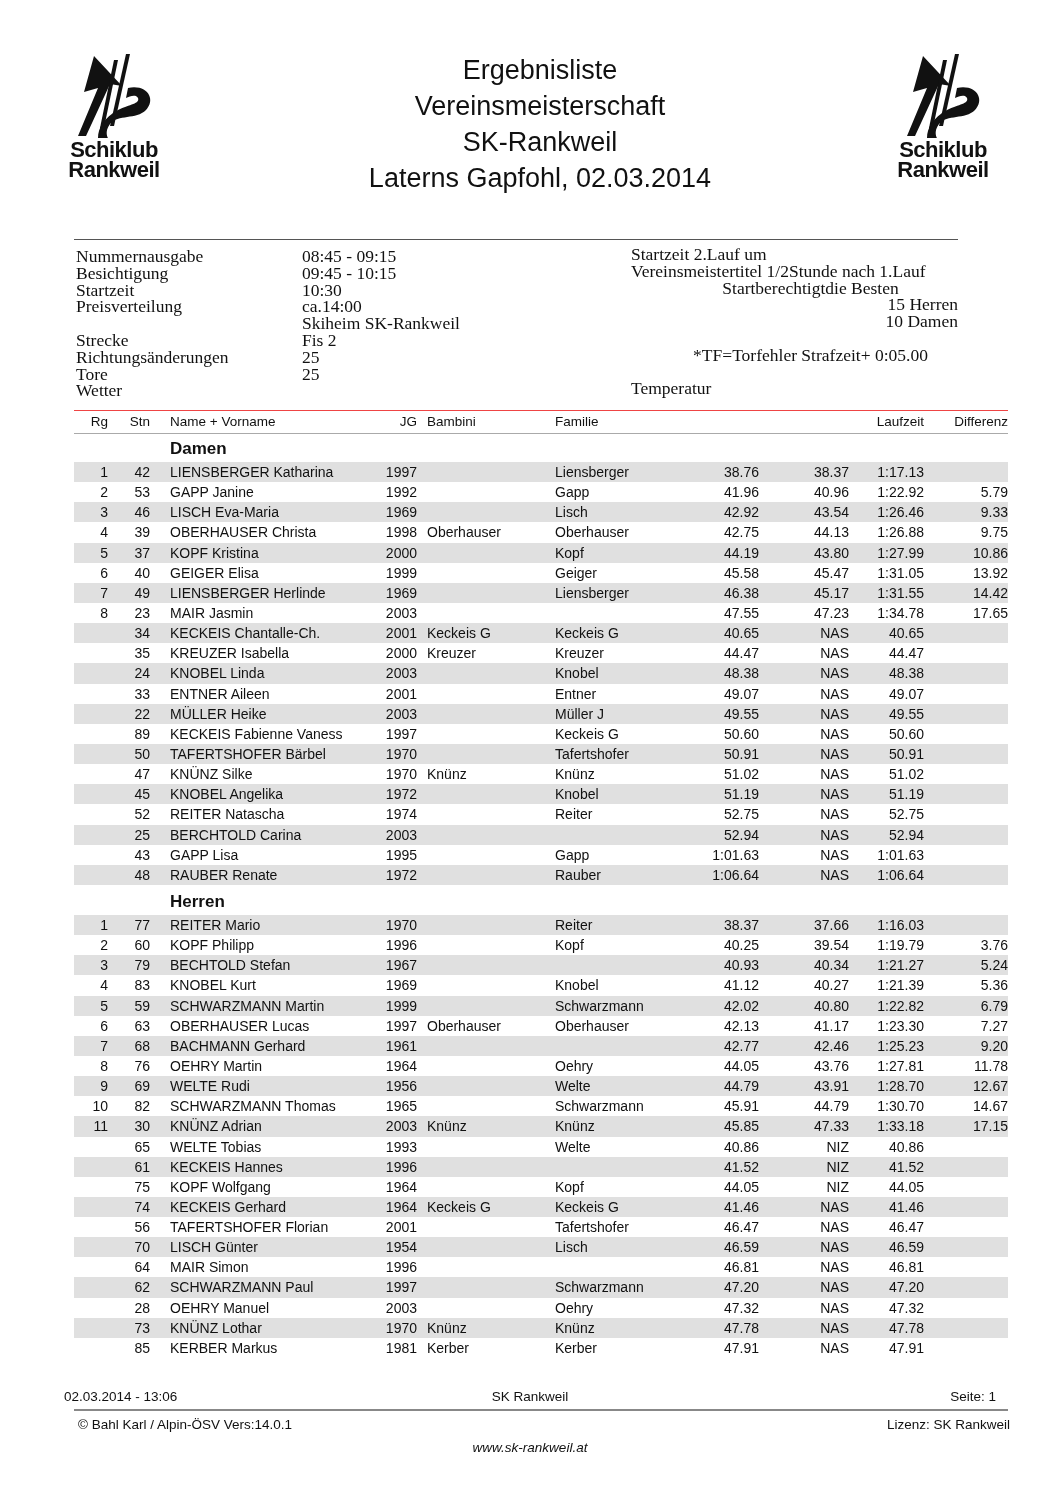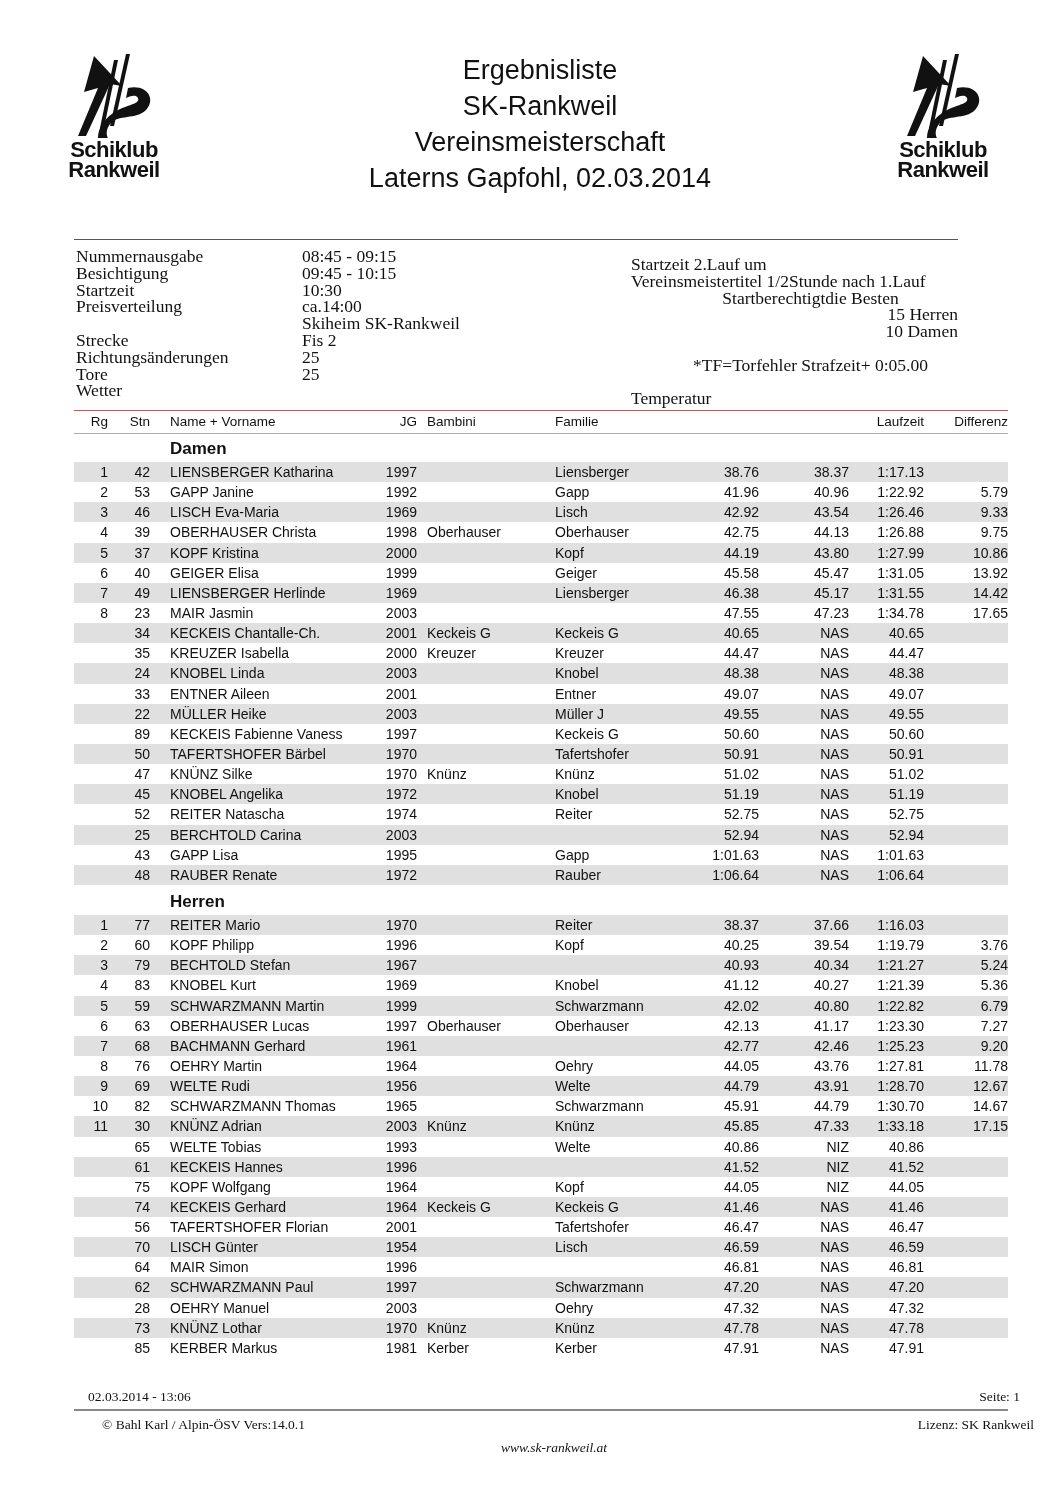--- a/index.html
+++ b/index.html
@@ -14,21 +14,21 @@
     .logo .txt { font-family: "Liberation Sans", sans-serif; font-weight: bold; font-size: 22px; line-height: 20px; letter-spacing: -0.5px; color: #111; text-align: center; }
 
     .title { position: absolute; top: 52px; left: 240px; width: 600px; text-align: center; font-size: 27px; line-height: 36px; }
 
     .hr-top { position: absolute; top: 239px; left: 74px; width: 884px; height: 1px; background: #555; }
 
     .info { position: absolute; font-size: 17.5px; line-height: 16.8px; font-family: Liberation Serif, serif; }
     .info .row { height: 16.8px; white-space: nowrap; }
     .info-left-labels { top: 248px; left: 76px; }
     .info-left-values { top: 248px; left: 302px; }
-    .info-right { top: 256px; left: 631px; width: 327px; }
+    .info-right { top: 246px; left: 631px; width: 327px; }
     .info-right .r { text-align: right; }
     .info-right .split { display: flex; justify-content: center; margin-left: 32px; }
 
     .table-head { position: absolute; top: 410px; left: 74px; width: 934px; height: 22px; border-top: 1px solid #ef4444; border-bottom: 1px solid #aaa; font-size: 13.5px; }
     .cell { position: absolute; white-space: nowrap; }
     .table-head .cell { top: 3px; }
 
     .rows { position: absolute; left: 74px; width: 934px; top: 432px; font-size: 14px; }
     .section { height: 30px; position: relative; }
     .section .label { position: absolute; left: 96px; top: 7px; font-weight: bold; font-size: 17px; }
@@ -40,21 +40,21 @@
     .c-stn { left: 44px; width: 32px; text-align: right; }
     .c-name { left: 96px; }
     .c-jg { left: 280px; width: 63px; text-align: right; }
     .c-bam { left: 353px; }
     .c-fam { left: 481px; }
     .c-r1 { left: 590px; width: 95px; text-align: right; }
     .c-r2 { left: 690px; width: 85px; text-align: right; }
     .c-lz { left: 780px; width: 70px; text-align: right; }
     .c-diff { left: 860px; width: 74px; text-align: right; }
 
-    .footer { position: absolute; left: 88px; width: 932px; font-size: 13.5px; font-family: Liberation Serif, serif; }
+    .footer { position: absolute; left: 64px; width: 932px; font-size: 13.5px; }
     .f1 { top: 1389px; height: 18px; }
     .f1-line { position: absolute; top: 1409px; left: 74px; width: 934px; height: 2px; background: #888; }
     .f2 { top: 1417px; height: 18px; margin-left: 14px; }
     .f3 { top: 1440px; text-align: center; font-style: italic; }
     .footer .l { position: absolute; left: 0; }
     .footer .c { position: absolute; left: 0; right: 0; text-align: center; }
     .footer .r { position: absolute; right: 0; }
   </style>
 </head>
 <body>
@@ -75,22 +75,22 @@
     <path d="M50 12 L54 12 L40 80 L36 80 Z" fill="#111"></path>
     <path d="M62 6 L66 6 L50 78 L46 78 Z" fill="#111"></path>
     <path d="M64 40 C84 36 92 52 82 62 C72 72 54 66 46 76 C40 84 44 90 44 90 L34 90 C34 80 40 70 54 62 C66 56 76 56 74 50 C72 46 66 48 62 50 Z" fill="#111"></path>
   </svg>
   <div class="txt">Schiklub</div>
   <div class="txt">Rankweil</div>
 </div>
 
 <div class="title">
   <div>Ergebnisliste</div>
+  <div>Vereinsmeisterschaft</div>
   <div>SK-Rankweil</div>
-  <div>Vereinsmeisterschaft</div>
   <div>Laterns Gapfohl, 02.03.2014</div>
 </div>
 
 <div class="hr-top"></div>
 
 <div class="info info-left-labels">
   <div class="row">Nummernausgabe</div>
   <div class="row">Besichtigung</div>
   <div class="row">Startzeit</div>
   <div class="row">Preisverteilung</div>
@@ -660,20 +660,21 @@
       <span class="cell c-fam">Kerber</span>
       <span class="cell c-r1">47.91</span>
       <span class="cell c-r2">NAS</span>
       <span class="cell c-lz">47.91</span>
       <span class="cell c-diff"></span>
     </div>
   </div>
 
 <div class="footer f1">
   <span class="l">02.03.2014 - 13:06</span>
+  <span class="c">SK Rankweil</span>
   <span class="r">Seite: 1</span>
 </div>
 <div class="f1-line"></div>
 <div class="footer f2">
   <span class="l">© Bahl Karl / Alpin-ÖSV  Vers:14.0.1</span>
   <span class="r">Lizenz:  SK Rankweil</span>
 </div>
 <div class="footer f3">www.sk-rankweil.at</div>
 
 </body></html>

